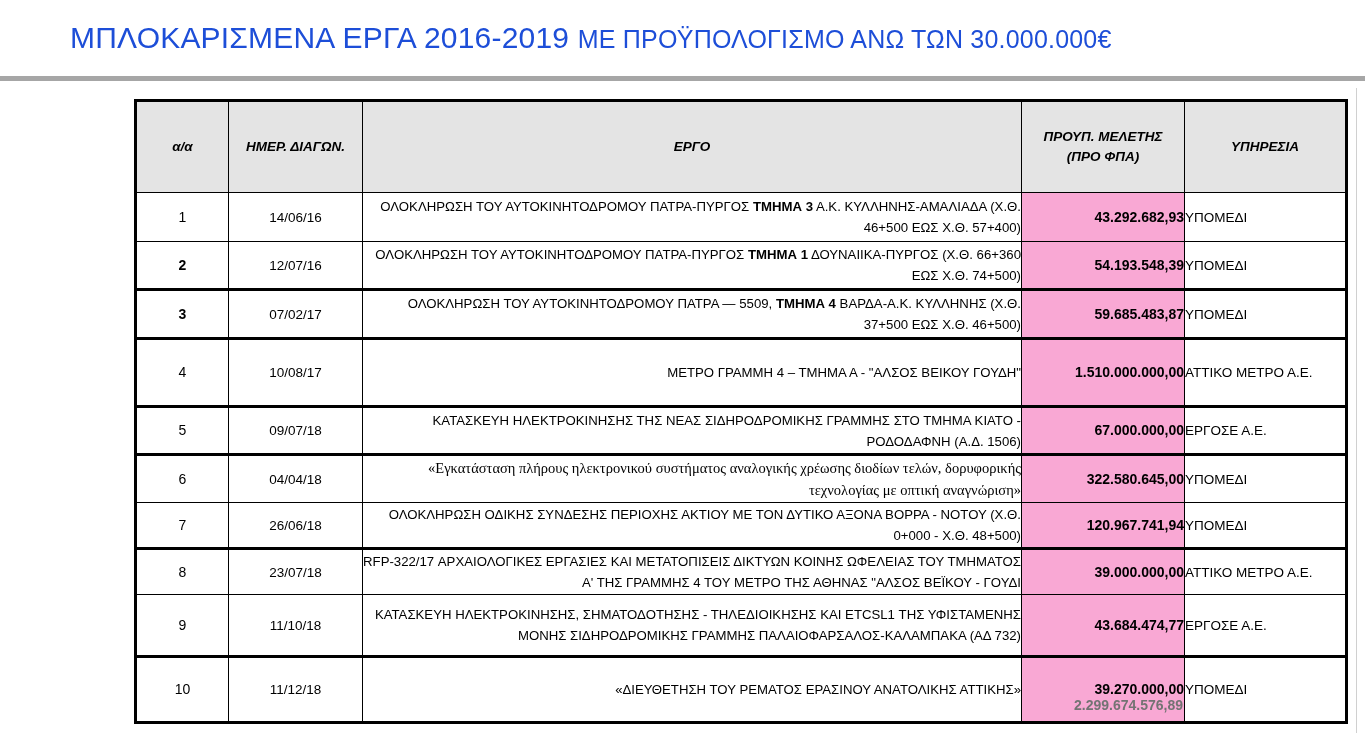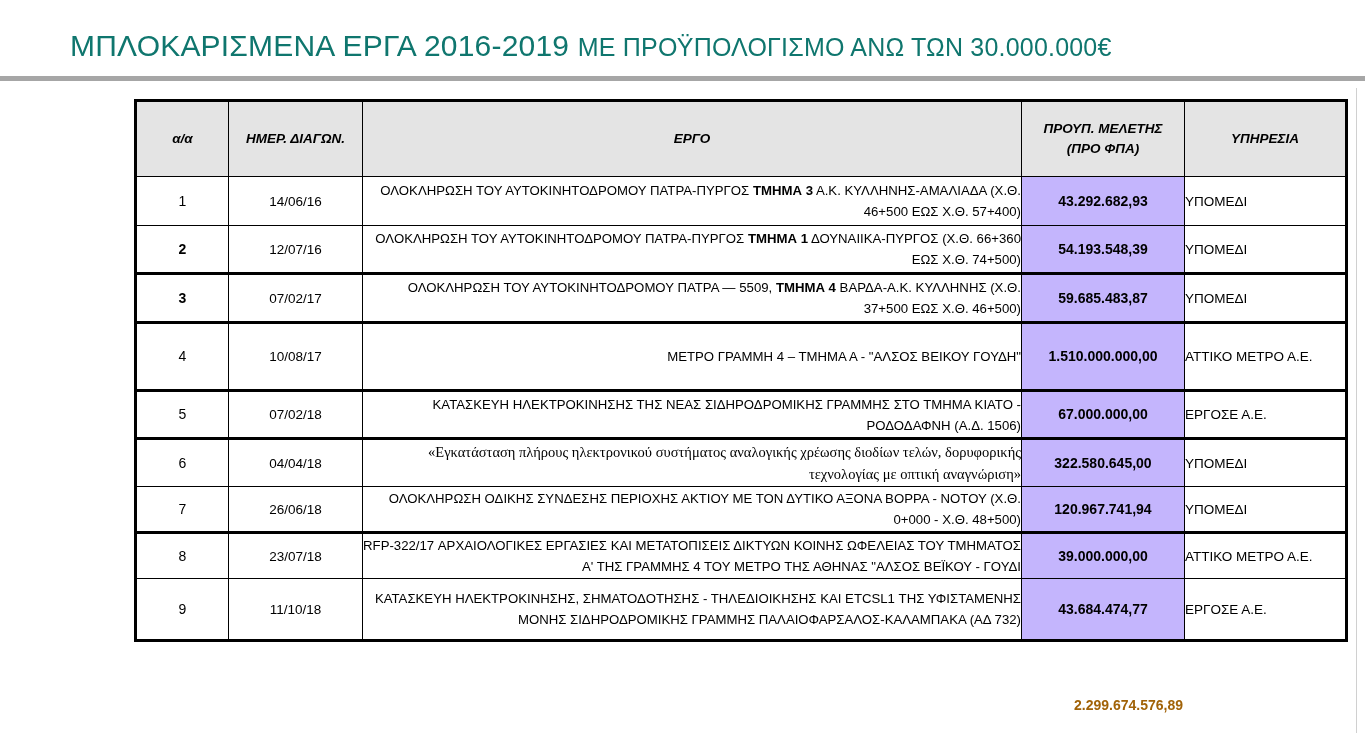--- a/index.html
+++ b/index.html
@@ -13,23 +13,23 @@
     height: 733px;
     overflow: hidden;
     font-family: "Liberation Sans", sans-serif;
     position: relative;
   }
 
   
   .slide-title {
     position: absolute;
     left: 70px;
-    top: 26px;
+    top: 18px;
     width: 1240px;
-    color: #0f766e;
+    color: #1d4ed8;
     font-size: 30px;
     font-weight: 400;
     letter-spacing: 0.2px;
     white-space: nowrap;
     line-height: 40px;
   }
   .slide-title .title-lead {
     font-size: 30px;
   }
   .slide-title .title-rest {
@@ -88,21 +88,21 @@
   thead th {
     background: #e4e4e4;
     font-style: italic;
     font-weight: bold;
     font-size: 13.5px;
     text-align: center;
     height: 58px;
     border-bottom: 3px solid #000000;
     line-height: 20px;
   }
-  thead th.hdr-budget { padding: 8px 4px; }
+  thead th.hdr-budget { padding: 16px 4px; }
 
   
   tbody td {
     font-size: 13.2px;
     line-height: 21px;
   }
   td.cell-idx {
     text-align: center;
     font-size: 14px;
   }
@@ -116,22 +116,22 @@
     text-align: right;
     padding: 3px 5px 3px 6px;
   }
   td.cell-work.alt {
     font-family: "Liberation Serif", serif;
     font-size: 14.5px;
     line-height: 22px;
     padding-left: 8px;
   }
   td.cell-budget {
-    background: #c4b5fd;
-    text-align: center;
+    background: #f9a8d4;
+    text-align: right;
     font-weight: bold;
     font-size: 14px;
     padding-right: 6px;
   }
   td.cell-service {
     font-size: 13.5px;
   }
   tbody tr.thick-top > td { border-top: 3px solid #000000; }
   tbody tr.last-row > td { border-bottom: 3px solid #000000; }
 
@@ -139,21 +139,21 @@
 
   
   .grand-total {
     position: absolute;
     left: 1000px;
     top: 697px;
     width: 183px;
     text-align: right;
     font-size: 14px;
     font-weight: bold;
-    color: #a16207;
+    color: #737373;
   }
 </style>
 </head>
 <body>
 
 <div class="slide-title">
   <span class="title-lead">ΜΠΛΟΚΑΡΙΣΜΕΝΑ ΕΡΓΑ 2016-2019 </span><span class="title-rest">ΜΕ ΠΡΟΫΠΟΛΟΓΙΣΜΟ ΑΝΩ ΤΩΝ 30.000.000€</span>
 </div>
 <div class="title-rule"></div>
 <div class="right-rail"></div>
@@ -203,21 +203,21 @@
         </tr>
         <tr class="thick-top" style="height: 68px;">
           <td class="cell-idx">4</td>
           <td class="cell-date">10/08/17</td>
           <td class="cell-work"><span>ΜΕΤΡΟ ΓΡΑΜΜΗ 4 – ΤΜΗΜΑ Α -  "ΑΛΣΟΣ ΒΕΙΚΟΥ ΓΟΥΔΗ"</span></td>
           <td class="cell-budget">1.510.000.000,00</td>
           <td class="cell-service">ΑΤΤΙΚΟ ΜΕΤΡΟ Α.Ε.</td>
         </tr>
         <tr class="thick-top" style="height: 48px;">
           <td class="cell-idx">5</td>
-          <td class="cell-date">07/02/18</td>
+          <td class="cell-date">09/07/18</td>
           <td class="cell-work"><span>ΚΑΤΑΣΚΕΥΗ ΗΛΕΚΤΡΟΚΙΝΗΣΗΣ ΤΗΣ ΝΕΑΣ ΣΙΔΗΡΟΔΡΟΜΙΚΗΣ ΓΡΑΜΜΗΣ ΣΤΟ ΤΜΗΜΑ ΚΙΑΤΟ - ΡΟΔΟΔΑΦΝΗ (Α.Δ. 1506)</span></td>
           <td class="cell-budget">67.000.000,00</td>
           <td class="cell-service">ΕΡΓΟΣΕ Α.Ε.</td>
         </tr>
         <tr class="thick-top" style="height: 48px;">
           <td class="cell-idx">6</td>
           <td class="cell-date">04/04/18</td>
           <td class="cell-work alt"><span>«Εγκατάσταση πλήρους ηλεκτρονικού συστήματος αναλογικής χρέωσης διοδίων τελών, δορυφορικής τεχνολογίας με οπτική αναγνώριση»</span></td>
           <td class="cell-budget">322.580.645,00</td>
           <td class="cell-service">ΥΠΟΜΕΔΙ</td>
@@ -236,17 +236,24 @@
           <td class="cell-budget">39.000.000,00</td>
           <td class="cell-service">ΑΤΤΙΚΟ ΜΕΤΡΟ Α.Ε.</td>
         </tr>
         <tr style="height: 62px;">
           <td class="cell-idx">9</td>
           <td class="cell-date">11/10/18</td>
           <td class="cell-work"><span>ΚΑΤΑΣΚΕΥΗ ΗΛΕΚΤΡΟΚΙΝΗΣΗΣ, ΣΗΜΑΤΟΔΟΤΗΣΗΣ - ΤΗΛΕΔΙΟΙΚΗΣΗΣ ΚΑΙ ETCSL1 ΤΗΣ ΥΦΙΣΤΑΜΕΝΗΣ ΜΟΝΗΣ ΣΙΔΗΡΟΔΡΟΜΙΚΗΣ ΓΡΑΜΜΗΣ ΠΑΛΑΙΟΦΑΡΣΑΛΟΣ-ΚΑΛΑΜΠΑΚΑ (ΑΔ 732)</span></td>
           <td class="cell-budget">43.684.474,77</td>
           <td class="cell-service">ΕΡΓΟΣΕ Α.Ε.</td>
         </tr>
+        <tr class="thick-top last-row" style="height: 66px;">
+          <td class="cell-idx">10</td>
+          <td class="cell-date">11/12/18</td>
+          <td class="cell-work"><span>«ΔΙΕΥΘΕΤΗΣΗ ΤΟΥ ΡΕΜΑΤΟΣ ΕΡΑΣΙΝΟΥ ΑΝΑΤΟΛΙΚΗΣ ΑΤΤΙΚΗΣ»</span></td>
+          <td class="cell-budget">39.270.000,00</td>
+          <td class="cell-service">ΥΠΟΜΕΔΙ</td>
+        </tr>
       </tbody>
   </table>
 </div>
 
 <div class="grand-total">2.299.674.576,89</div>
 
 </body></html>

